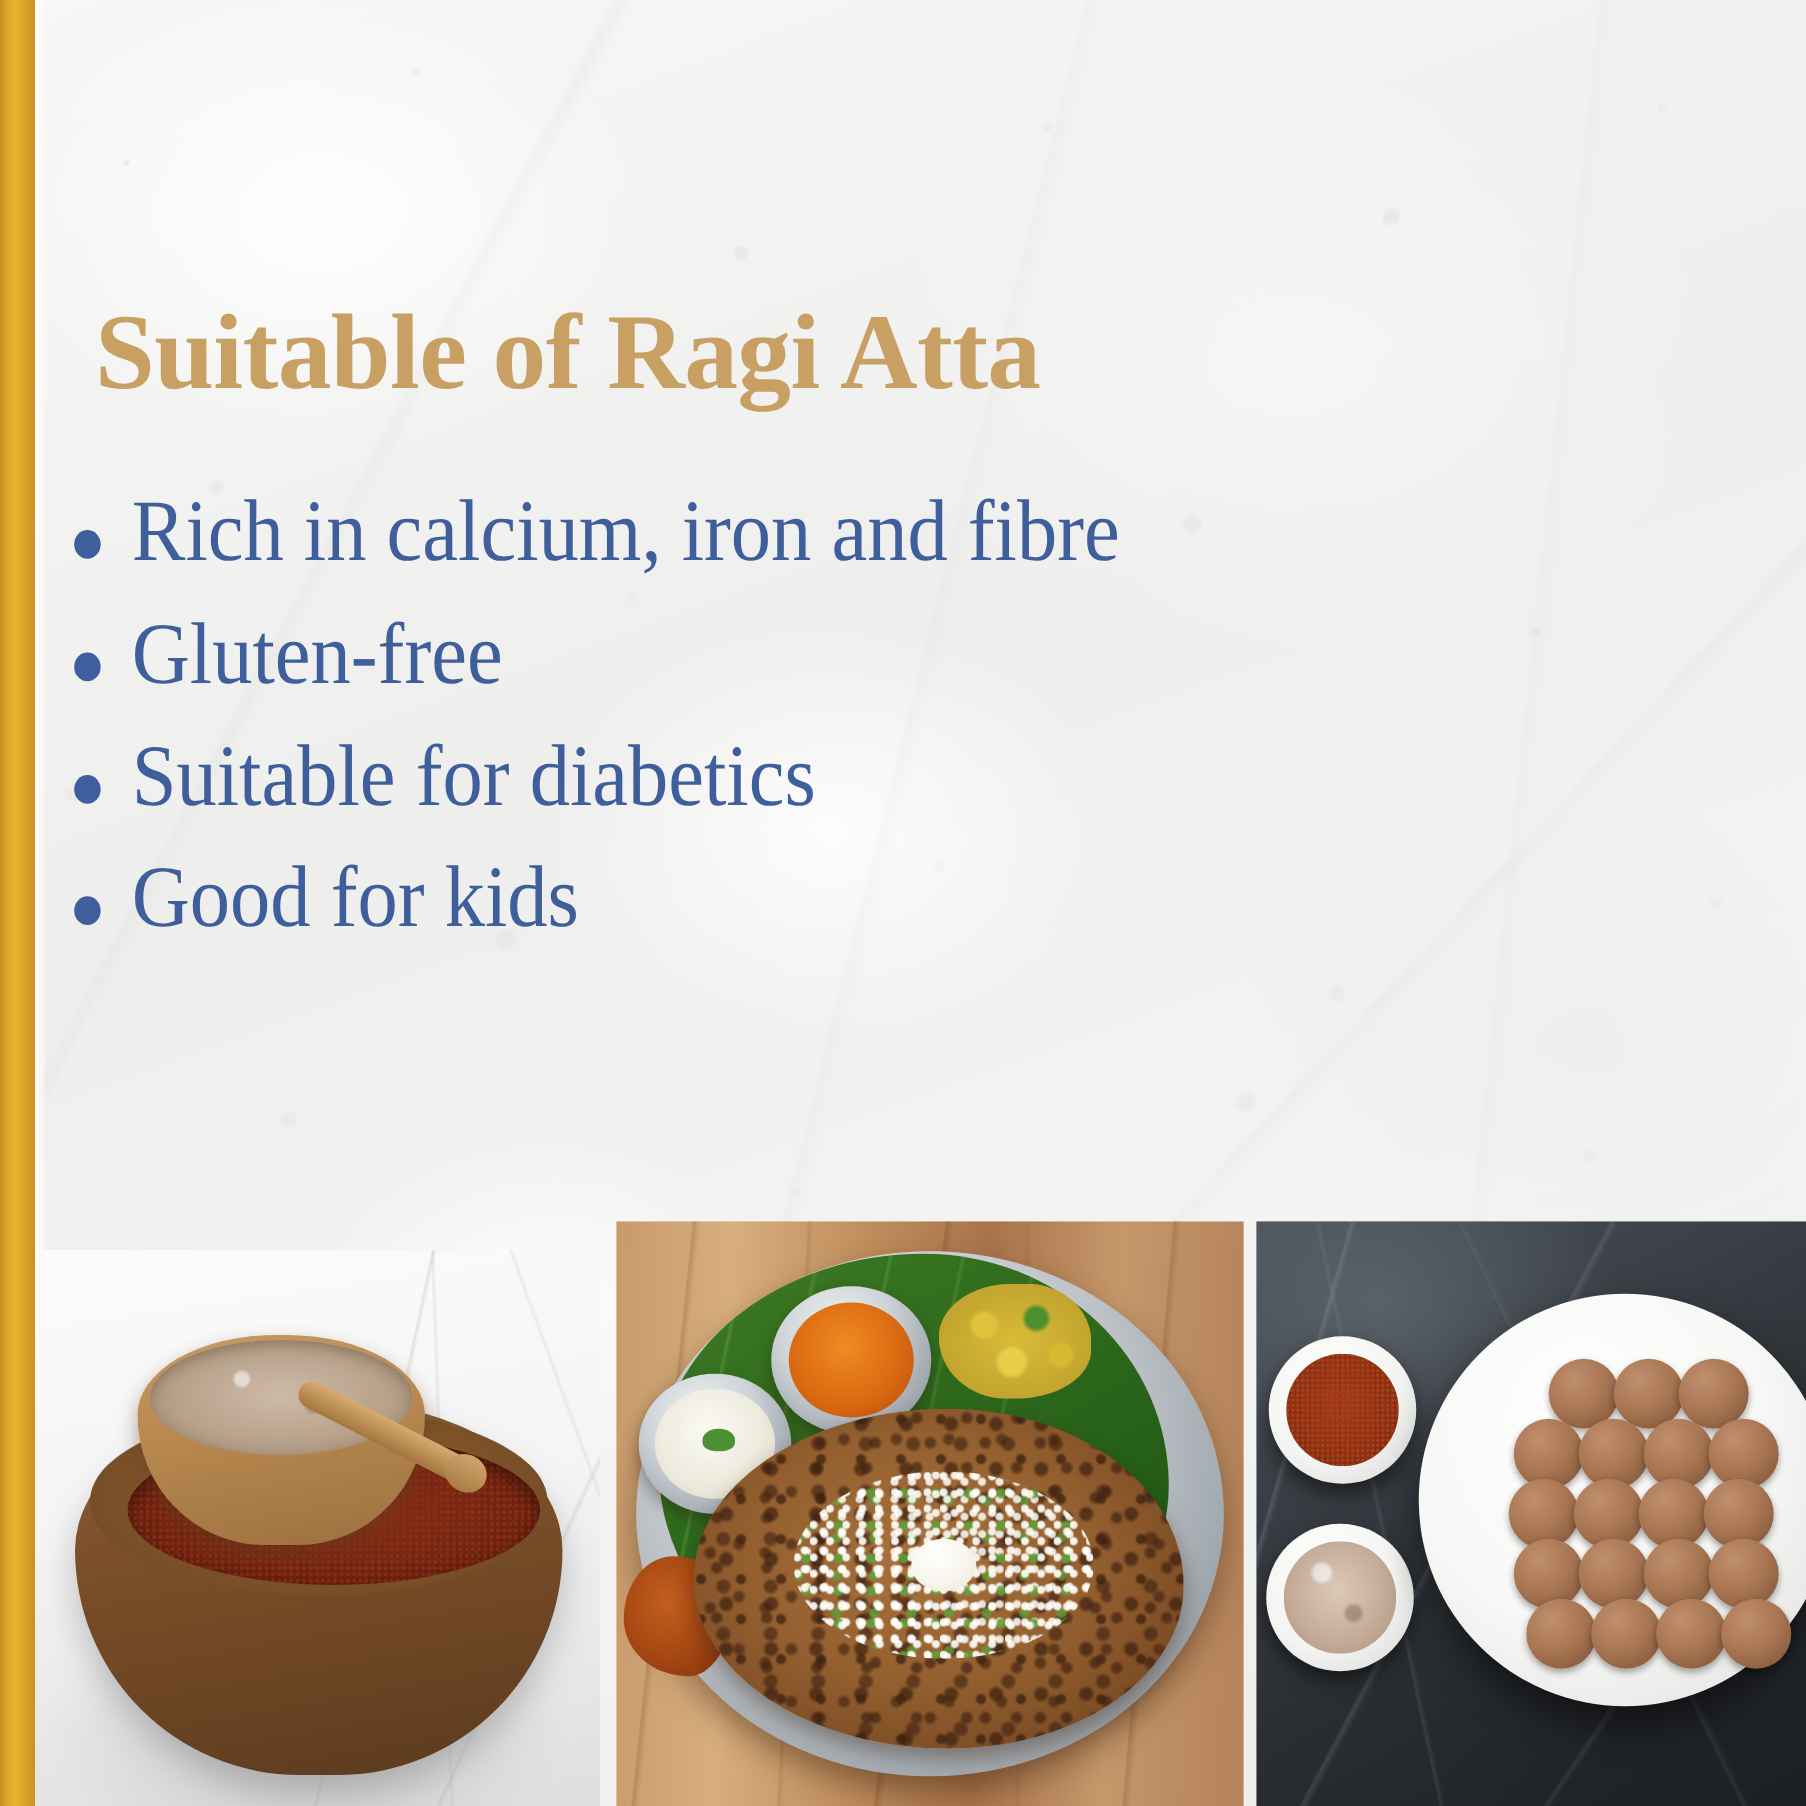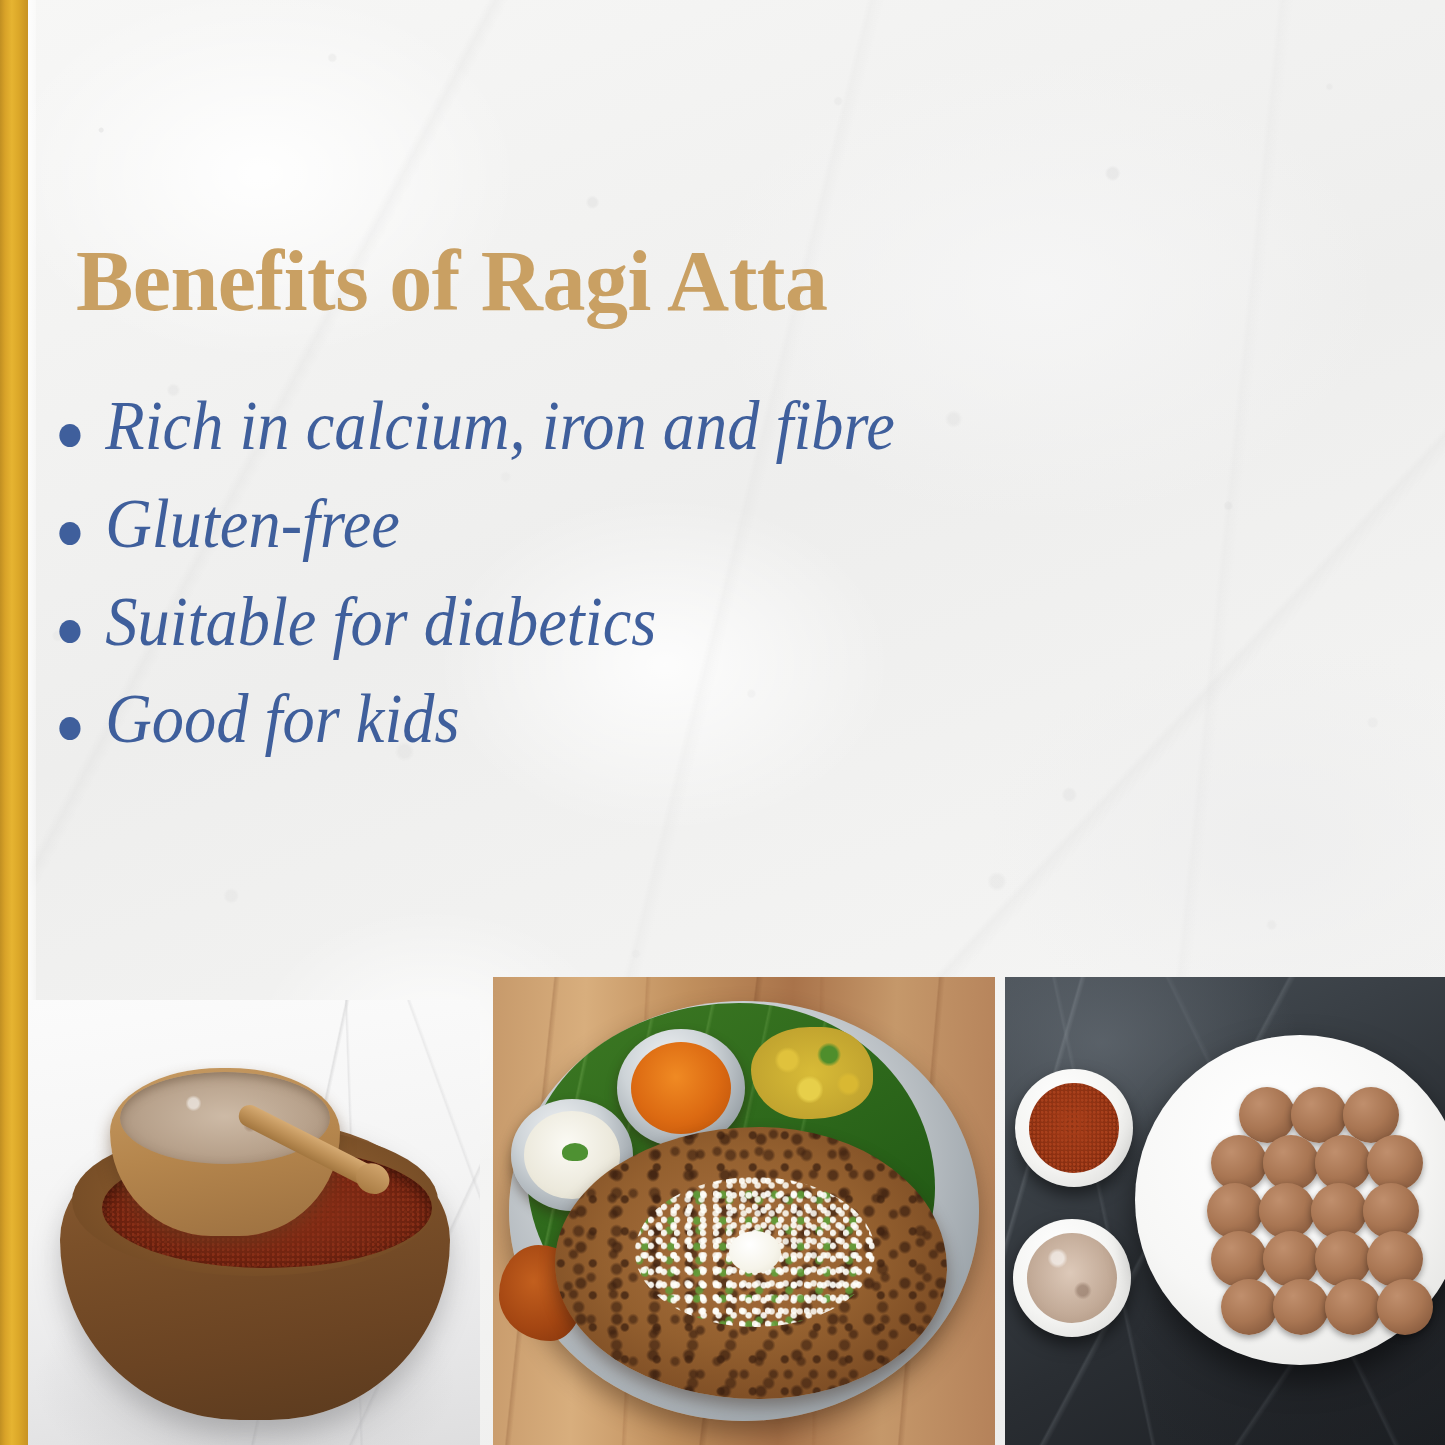--- a/index.html
+++ b/index.html
@@ -101,21 +101,20 @@
 
   
   .benefits {
     position: absolute;
     left: 52px;
     top: 386px;
     width: 1000px;
     list-style: none;
     margin: 0;
     padding: 0;
-    font-style: italic;
   }
   .benefit-item {
     position: relative;
     padding-left: 58px;
     margin: 0 0 18px 0;
     color: #3f5f9c;
     font-size: 70px;
     line-height: 1.14;
     font-weight: 400;
     transform: scaleX(0.92);
@@ -408,21 +407,21 @@
 
 <div id="poster">
 
   <div class="bg-base"></div>
   <div class="bg-noise"></div>
   <div class="bg-streaks"></div>
 
   <div class="gold-bar"></div>
   <div class="gold-bar-gap"></div>
 
-  <div class="headline">Benefits of Ragi Atta</div>
+  <div class="headline">Suitable of Ragi Atta</div>
 
   <ul class="benefits">
     <li class="benefit-item">
       <span class="benefit-bullet"></span>
       <span>Rich in calcium, iron and fibre</span>
     </li>
     <li class="benefit-item">
       <span class="benefit-bullet"></span>
       <span>Gluten-free</span>
     </li>

